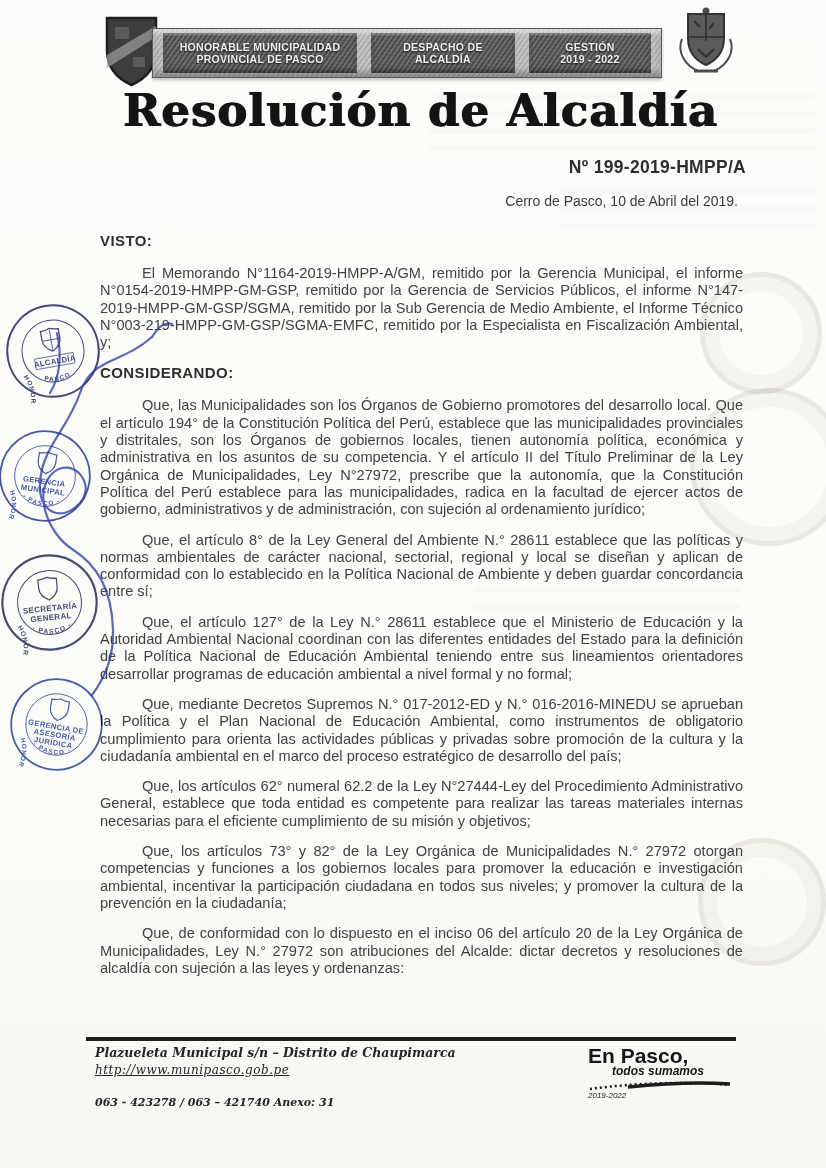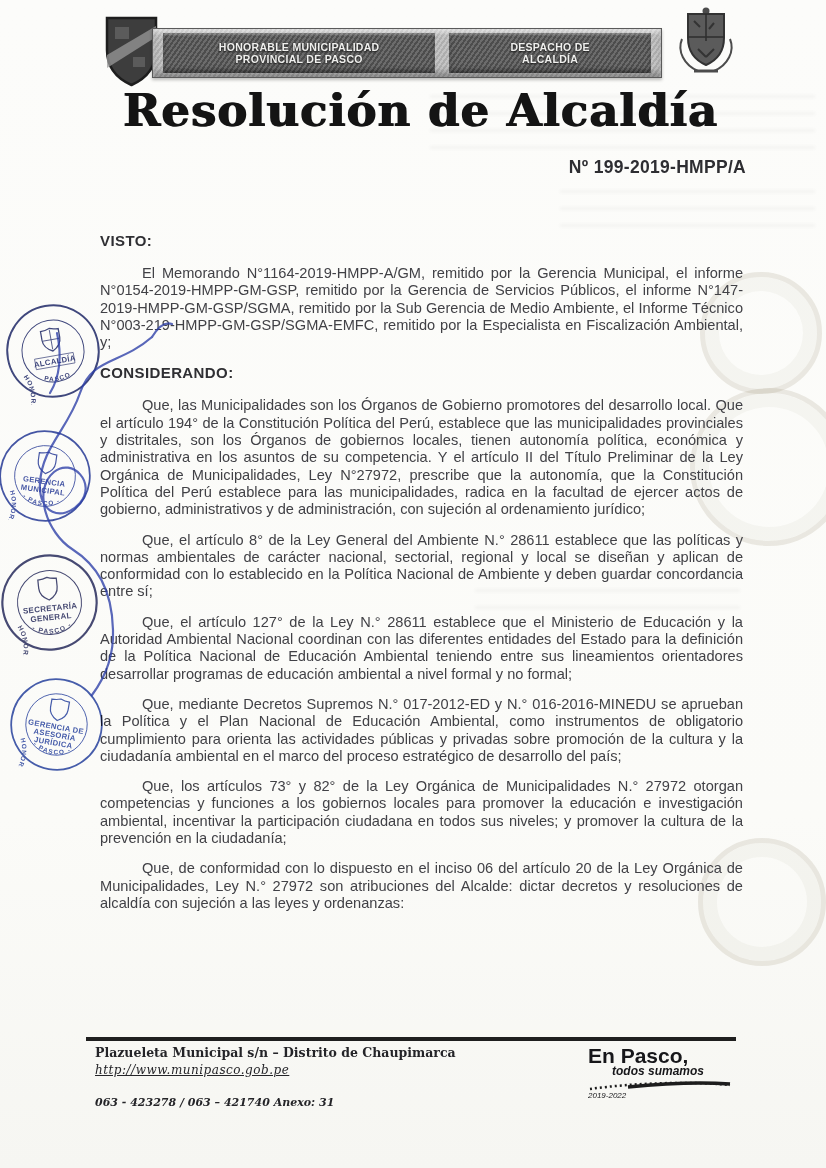--- a/index.html
+++ b/index.html
@@ -43,21 +43,21 @@
   .stamp-d{left:8px;top:676px;width:97px;height:97px;transform:rotate(10deg);color:#2d47a4;}
   .pen{position:absolute;left:0;top:295px;width:230px;height:430px;pointer-events:none;}
   
   .ghost{position:absolute;border-radius:50%;border:5px solid rgba(140,130,100,.16);
          box-shadow:inset 0 0 0 14px rgba(140,130,100,.06);}
   .bleed{position:absolute;transform:scaleX(-1);filter:blur(1.6px);opacity:.3;
          background:repeating-linear-gradient(180deg,rgba(110,110,110,.2) 0 3px,transparent 3px 17px);}
   
   .footer-rule{position:absolute;left:86px;top:1037px;width:650px;height:4px;background:#1f1f1f;}
   .footer-info{position:absolute;left:95px;top:1045px;font-family:"DejaVu Serif",serif;color:#242428;}
-  .addr{font-weight:bold;font-size:12.5px;}
+  .addr{font-style:italic;font-weight:bold;font-size:12.5px;}
   .site{font-style:italic;font-size:12px;text-decoration:underline;margin-top:3px;letter-spacing:.5px;}
   .phones{font-style:italic;font-weight:bold;font-size:11px;margin-top:19px;}
   .enpasco{position:absolute;left:588px;top:1044px;width:152px;color:#17171a;}
   .ep-main{font-size:21px;font-weight:bold;}
   .ep-script{font-family:Liberation Sans, sans-serif;font-style:italic;font-weight:bold;font-size:12px;margin:-4px 0 0 24px;}
   .ep-years{font-size:8px;font-style:italic;text-align:left;margin-top:-5px;padding-right:4px;}
 </style>
 </head>
 <body>
 
@@ -79,48 +79,54 @@
   </div>
 
   <div class="banner">
     <div class="banner-seg seg-org">
       <span>HONORABLE MUNICIPALIDAD</span>
       <span>PROVINCIAL DE PASCO</span>
     </div>
     <div class="banner-seg seg-office">
       <span>DESPACHO DE</span>
       <span>ALCALDÍA</span>
+    </div>
+    <div class="banner-seg seg-gestion">
+      <span>GESTIÓN</span>
+      <span>2019 - 2022</span>
     </div>
   </div>
 
   <div class="peru-arms">
     <svg viewBox="0 0 64 72" width="64" height="72">
       <g stroke="#4c4c4c" fill="none" stroke-width="2">
         <path d="M8,34 C3,46 10,60 24,66"></path>
         <path d="M56,34 C61,46 54,60 40,66"></path>
       </g>
       <circle cx="32" cy="6" r="3.5" fill="#4c4c4c"></circle>
       <path d="M14,9 h36 v24 c0,15 -9,23 -18,27 c-9,-4 -18,-12 -18,-27 z" fill="#5b5b5b" stroke="#333" stroke-width="2"></path>
       <path d="M32,9 v27 M14,32 h36" stroke="#2e2e2e" stroke-width="1.5"></path>
       <path d="M20,16 l6,6 M40,18 l-5,6 M24,44 l8,8 M40,44 l-8,8" stroke="#333" stroke-width="2"></path>
       <path d="M20,66 h24" stroke="#4c4c4c" stroke-width="3"></path>
     </svg>
   </div>
 
   <div class="doc-title">Resolución de Alcaldía</div>
   <div class="res-number">Nº 199-2019-HMPP/A</div>
+  <div class="dateline">Cerro de Pasco, 10 de Abril  del 2019.</div>
 
   <div class="doc-body">
     <p class="section-label">VISTO:</p>
     <p class="para">El Memorando N°1164-2019-HMPP-A/GM, remitido por la Gerencia Municipal, el informe N°0154-2019-HMPP-GM-GSP, remitido por la Gerencia de Servicios Públicos, el informe N°147-2019-HMPP-GM-GSP/SGMA, remitido por la Sub Gerencia de Medio Ambiente, el Informe Técnico N°003-219-HMPP-GM-GSP/SGMA-EMFC, remitido por la Especialista en Fiscalización Ambiental, y;</p>
     <p class="section-label">CONSIDERANDO:</p>
     <p class="para">Que, las Municipalidades son los Órganos de Gobierno promotores del desarrollo local. Que el artículo 194° de la Constitución Política del Perú, establece que las municipalidades provinciales y distritales, son los Órganos de gobiernos locales, tienen autonomía política, económica y administrativa en los asuntos de su competencia. Y el artículo II del Título Preliminar de la Ley Orgánica de Municipalidades, Ley N°27972, prescribe que la autonomía, que la Constitución Política del Perú establece para las municipalidades, radica en la facultad de ejercer actos de gobierno, administrativos y de administración, con sujeción al ordenamiento jurídico;</p>
     <p class="para">Que, el artículo 8° de la Ley General del Ambiente N.° 28611 establece que las políticas y normas ambientales de carácter nacional, sectorial, regional y local se diseñan y aplican de conformidad con lo establecido en la Política Nacional de Ambiente y deben guardar concordancia entre sí;</p>
     <p class="para">Que, el artículo 127° de la Ley N.° 28611 establece que el Ministerio de Educación y la Autoridad Ambiental Nacional coordinan con las diferentes entidades del Estado para la definición de la Política Nacional de Educación Ambiental teniendo entre sus lineamientos orientadores desarrollar programas de educación ambiental a nivel formal y no formal;</p>
     <p class="para">Que, mediante Decretos Supremos N.° 017-2012-ED y N.° 016-2016-MINEDU se aprueban la Política y el Plan Nacional de Educación Ambiental, como instrumentos de obligatorio cumplimiento para orienta las actividades públicas y privadas sobre promoción de la cultura y la ciudadanía ambiental en el marco del proceso estratégico de desarrollo del país;</p>
+    <p class="para">Que, los artículos 62° numeral 62.2 de la Ley N°27444-Ley del Procedimiento Administrativo General, establece que toda entidad es competente para realizar las tareas materiales internas necesarias para el eficiente cumplimiento de su misión y objetivos;</p>
     <p class="para">Que, los artículos 73° y 82° de la Ley Orgánica de Municipalidades N.° 27972 otorgan competencias y funciones a los gobiernos locales para promover la educación e investigación ambiental, incentivar la participación ciudadana en todos sus niveles; y promover la cultura de la prevención en la ciudadanía;</p>
     <p class="para">Que, de conformidad con lo dispuesto en el inciso 06 del artículo 20 de la Ley Orgánica de Municipalidades, Ley N.° 27972 son atribuciones del Alcalde: dictar decretos y resoluciones de alcaldía con sujeción a las leyes y ordenanzas:</p>
   </div>
 
   <div class="stamp stamp-a">
     <svg viewBox="0 0 120 120">
       <defs>
         <path id="ringA" d="M 19,85 A 48,48 0 1 1 18.9,84.8"></path>
         <path id="botA" d="M 22,74 A 43,43 0 0 0 98,74"></path>
       </defs>

